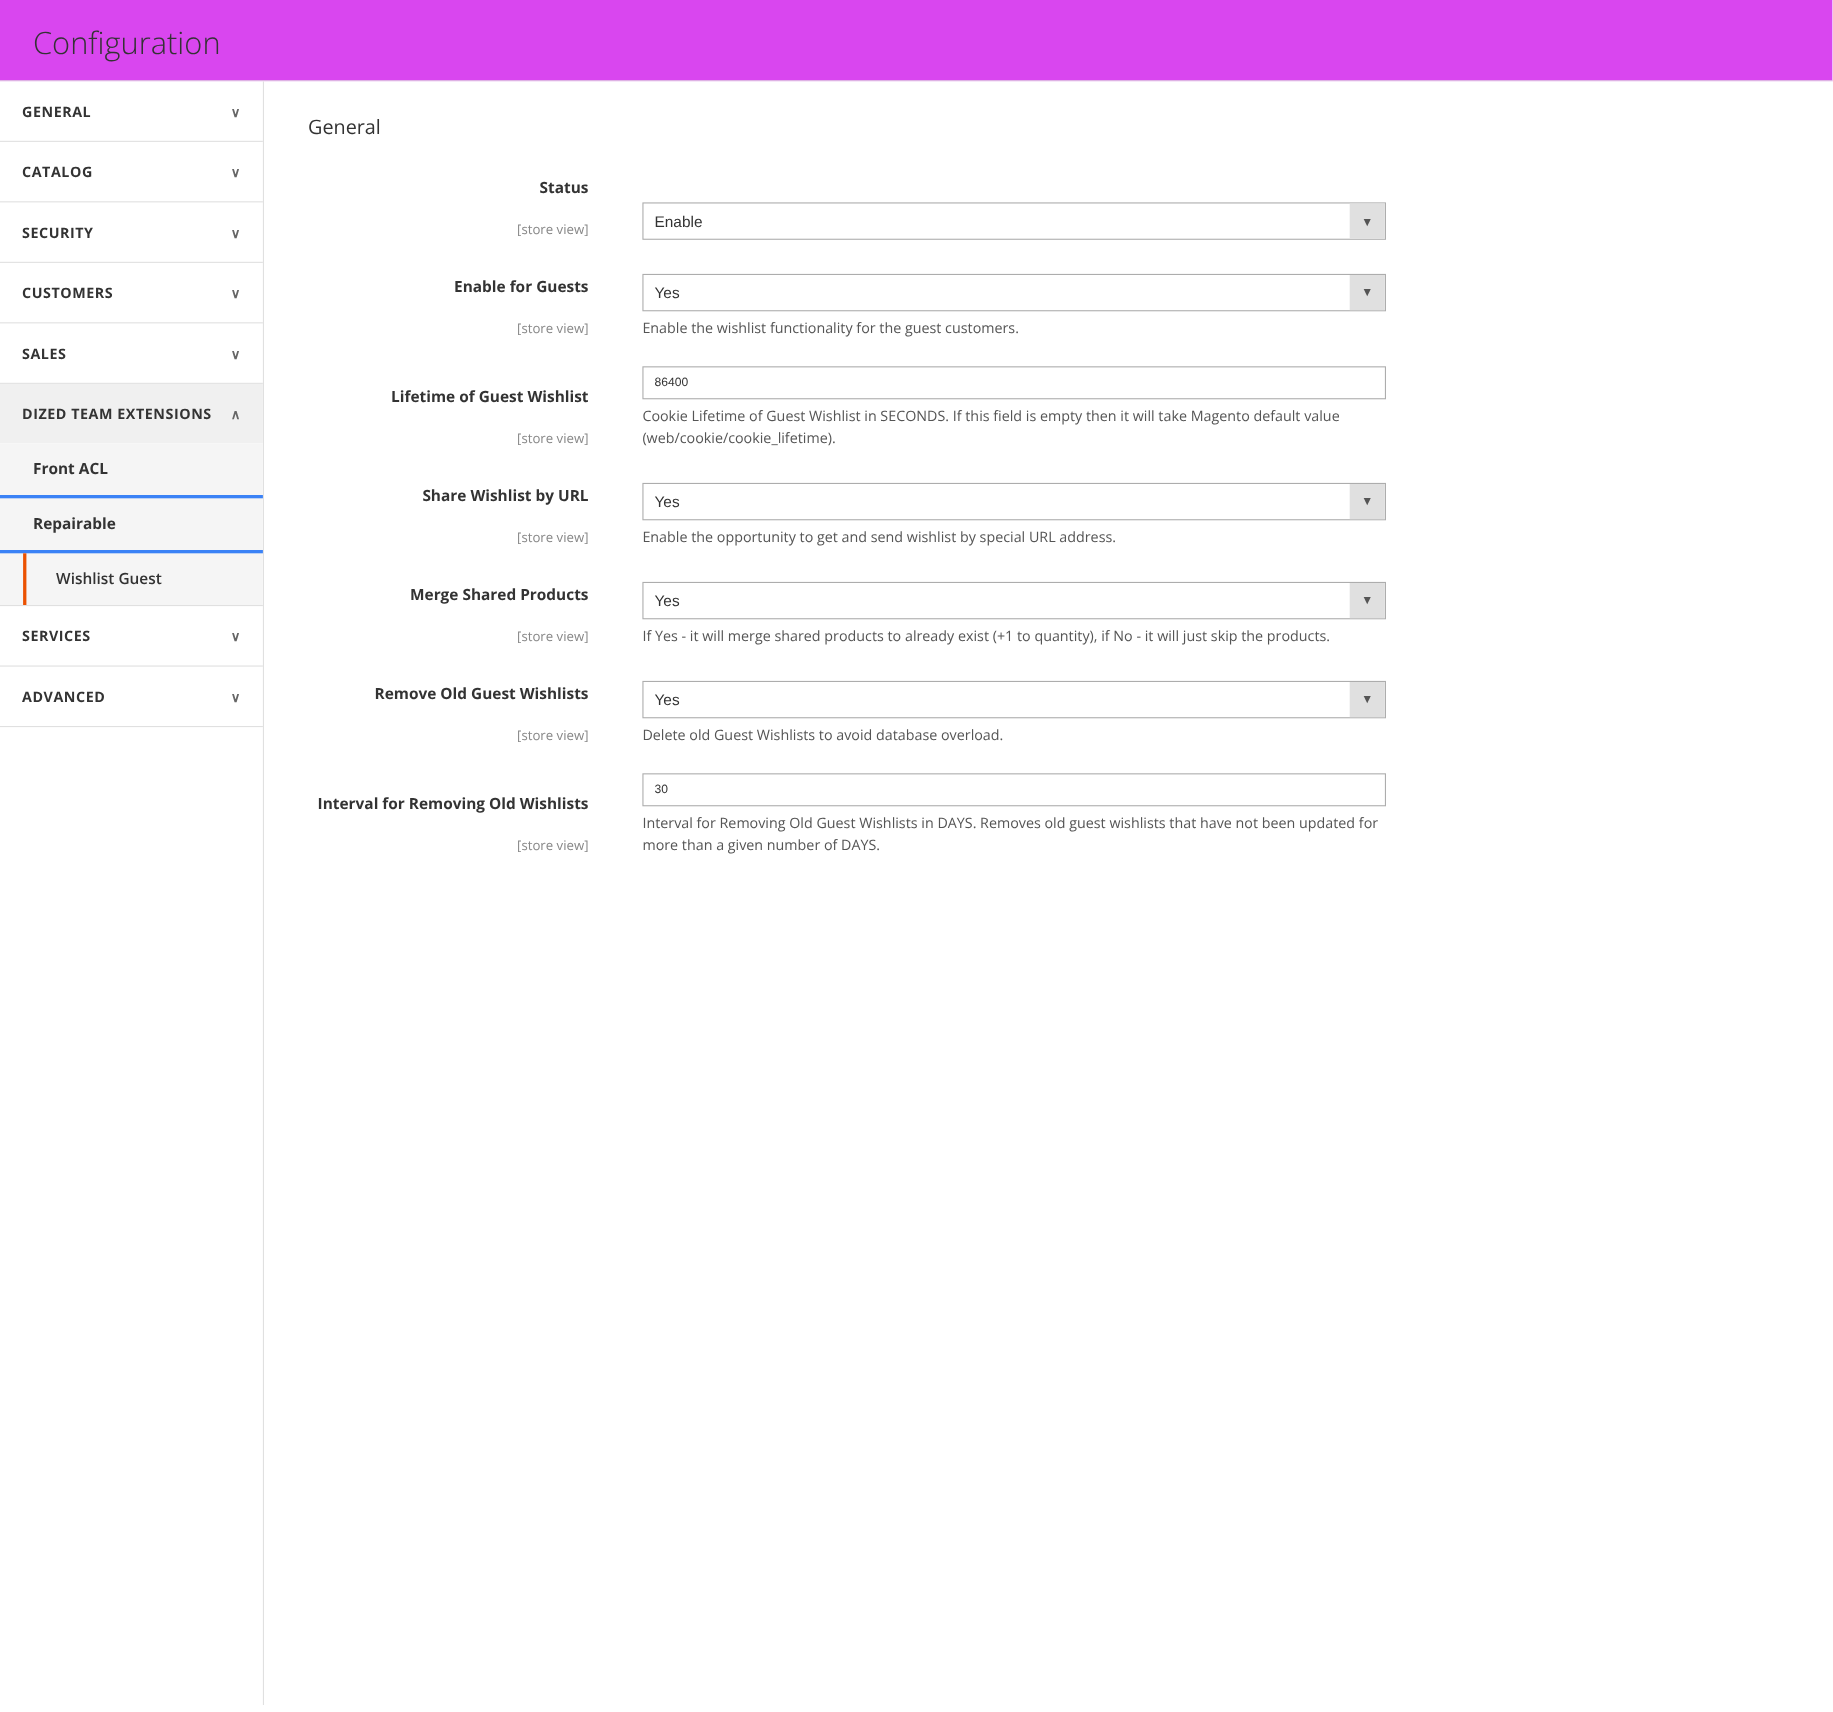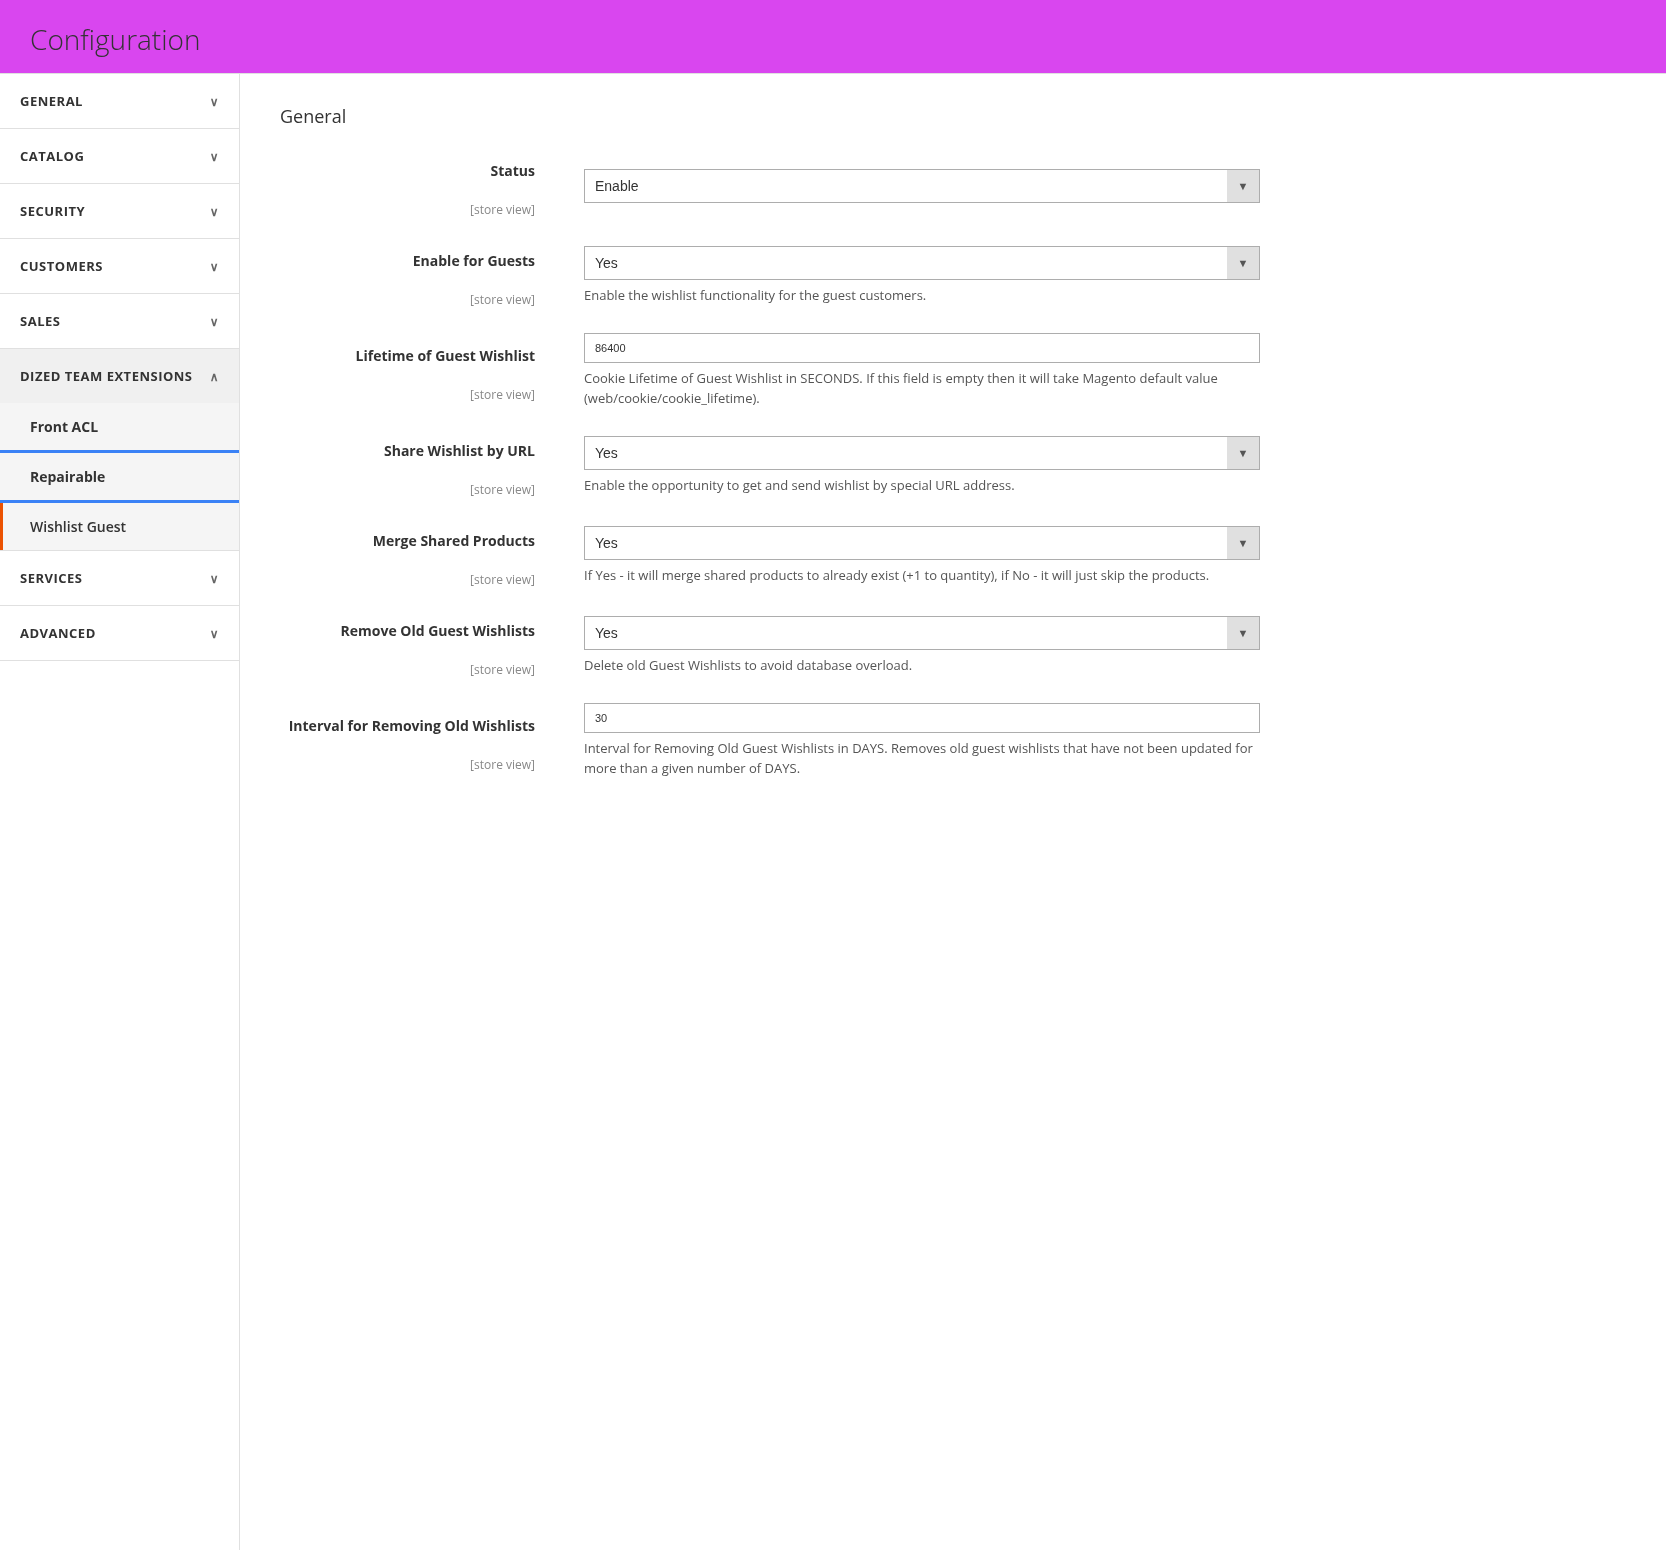--- a/index.html
+++ b/index.html
@@ -69,20 +69,21 @@
       border-bottom: 3px solid #3b82f6;
     }
     .sidebar-sub-item:last-child {
       border-bottom: none;
     }
 
     .sidebar-sub-item.active {
       border-left: 3px solid #eb5202;
       padding-left: 27px;
       font-weight: 600;
+      margin-left: 21px;
     }
 
     
     .main-content {
       flex: 1;
       padding: 30px 40px;
       background: #fff;
     }
 
     .section-title {
@@ -92,21 +93,21 @@
       margin-bottom: 25px;
     }
 
     .config-table {
       width: 100%;
     }
 
     .config-row {
       display: flex;
       margin-bottom: 25px;
-      align-items: center;
+      align-items: flex-end;
     }
 
     .config-label {
       width: 280px;
       min-width: 280px;
       text-align: right;
       padding-right: 25px;
       padding-top: 8px;
     }
 

